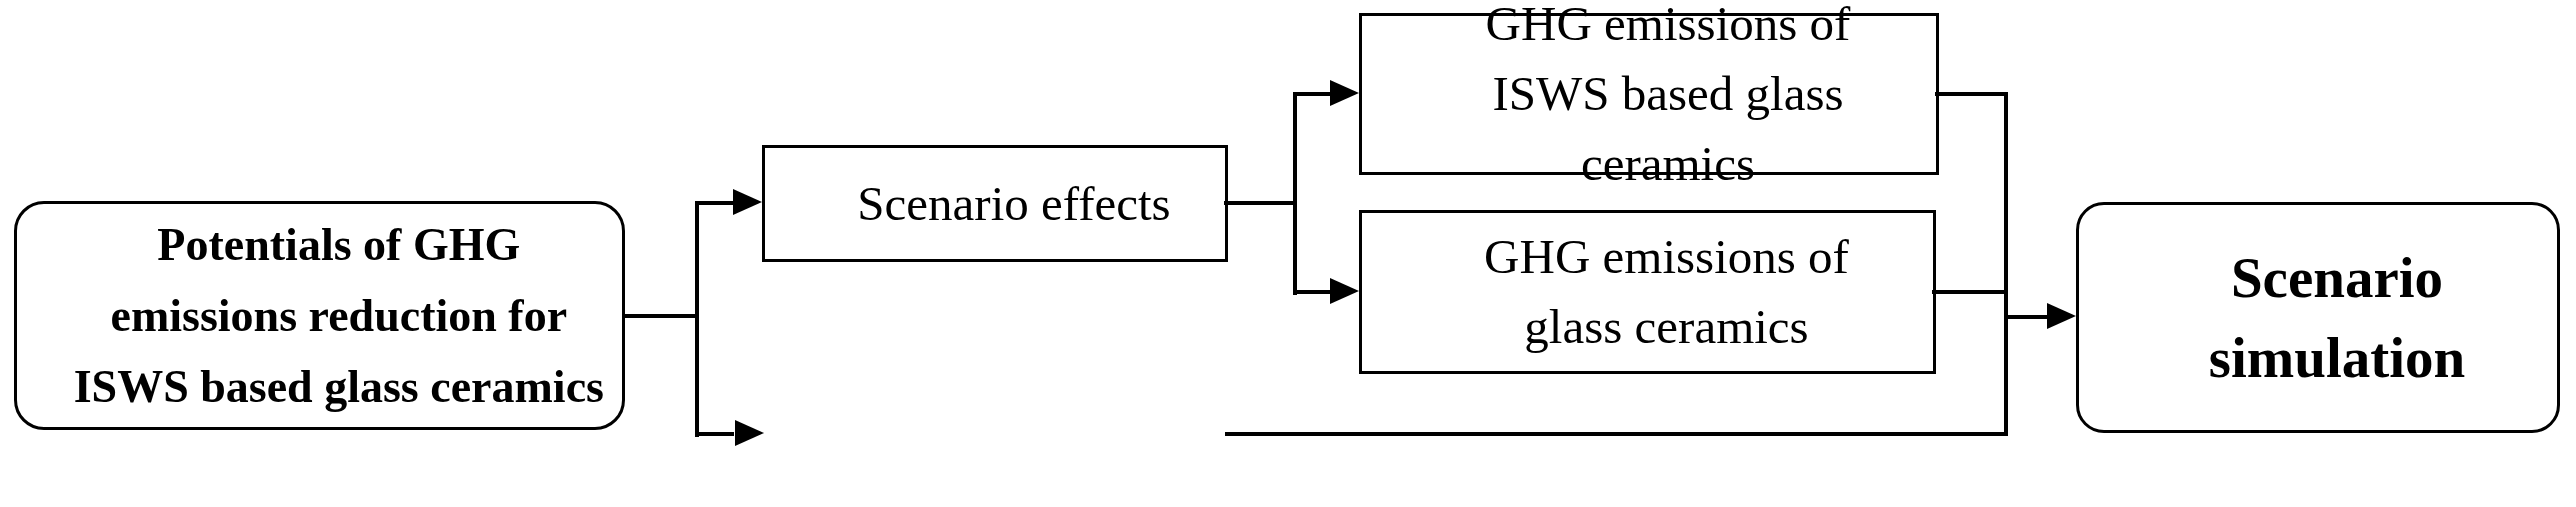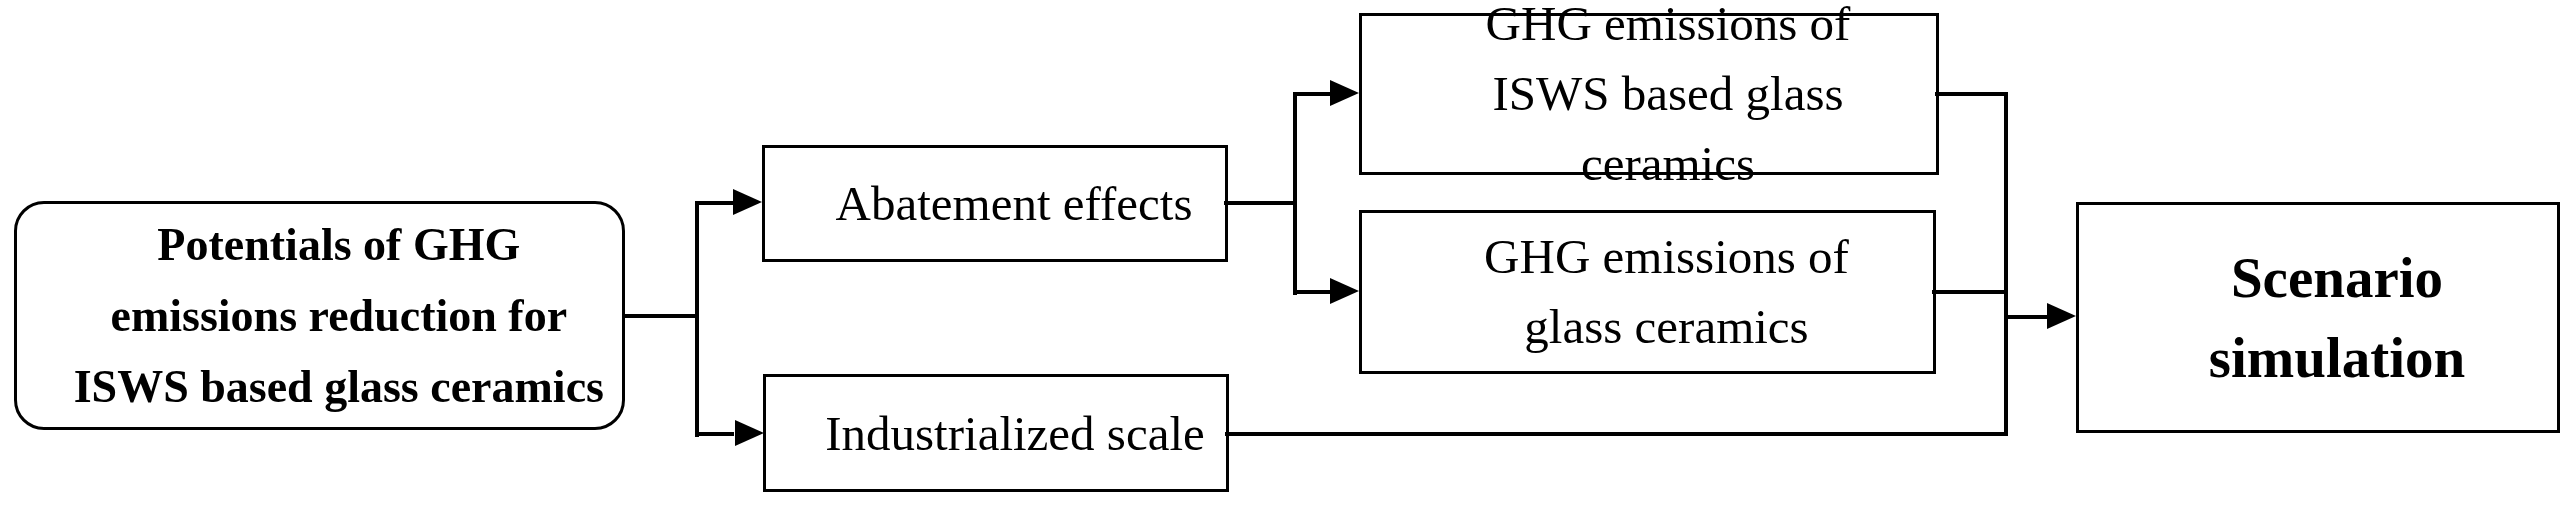--- a/index.html
+++ b/index.html
@@ -44,38 +44,35 @@
 
 <div id="canvas">
 
   <div class="box bold" style="left:14.3px; top:201px; width:611px; height:229px; font-size:46px; line-height:71px;border-radius:30px;">
     <span class="label">Potentials of GHG
 emissions reduction for
 ISWS based glass ceramics</span>
   </div>
 
   <div class="box" style="left:762px; top:145px; width:466px; height:117px; font-size:49px; line-height:65px;">
-    <span class="label">Abatement effects</span>
+    <span class="label">Scenario effects</span>
   </div>
 
-  <div class="box" style="left:763px; top:374px; width:466px; height:118px; font-size:49px; line-height:65px;">
-    <span class="label">Industrialized scale</span>
-  </div>
 
   <div class="box" style="left:1359px; top:13px; width:580px; height:162px; font-size:49px; line-height:70px;">
     <span class="label">GHG emissions of
 ISWS based glass ceramics</span>
   </div>
 
   <div class="box" style="left:1359px; top:210px; width:577px; height:164px; font-size:49px; line-height:70px;">
     <span class="label">GHG emissions of
 glass ceramics</span>
   </div>
 
-  <div class="box bold" style="left:2076px; top:202px; width:484px; height:231px; font-size:57px; line-height:80px;">
+  <div class="box bold" style="left:2076px; top:202px; width:484px; height:231px; font-size:57px; line-height:80px;border-radius:28px;">
     <span class="label">Scenario
 simulation</span>
   </div>
 
   <div class="h" style="left:625px; top:314px; width:72px;"></div>
   <div class="v" style="left:695px; top:201px; height:236px;"></div>
 
   <div class="h" style="left:695px; top:201px; width:39px;"></div>
   <div class="ah" style="left:733px; top:189px;"></div>
 

